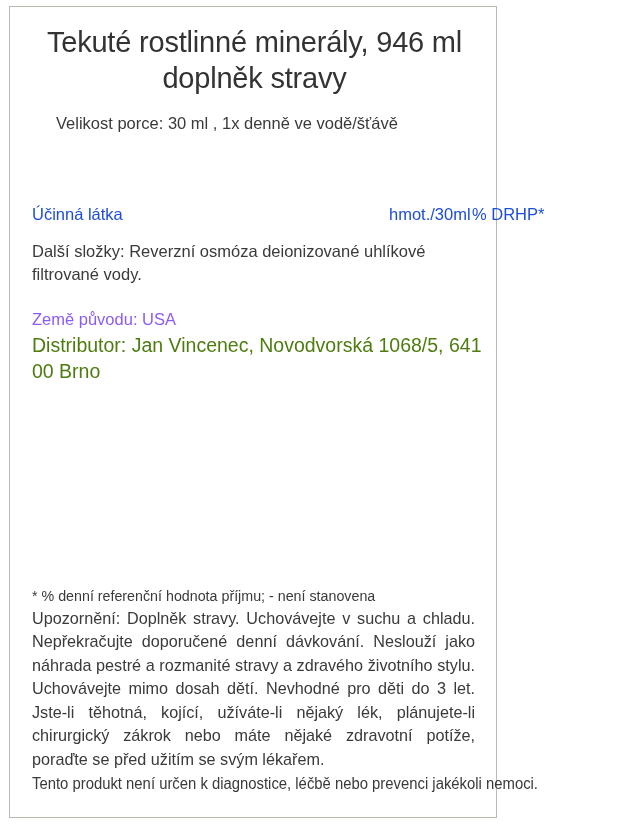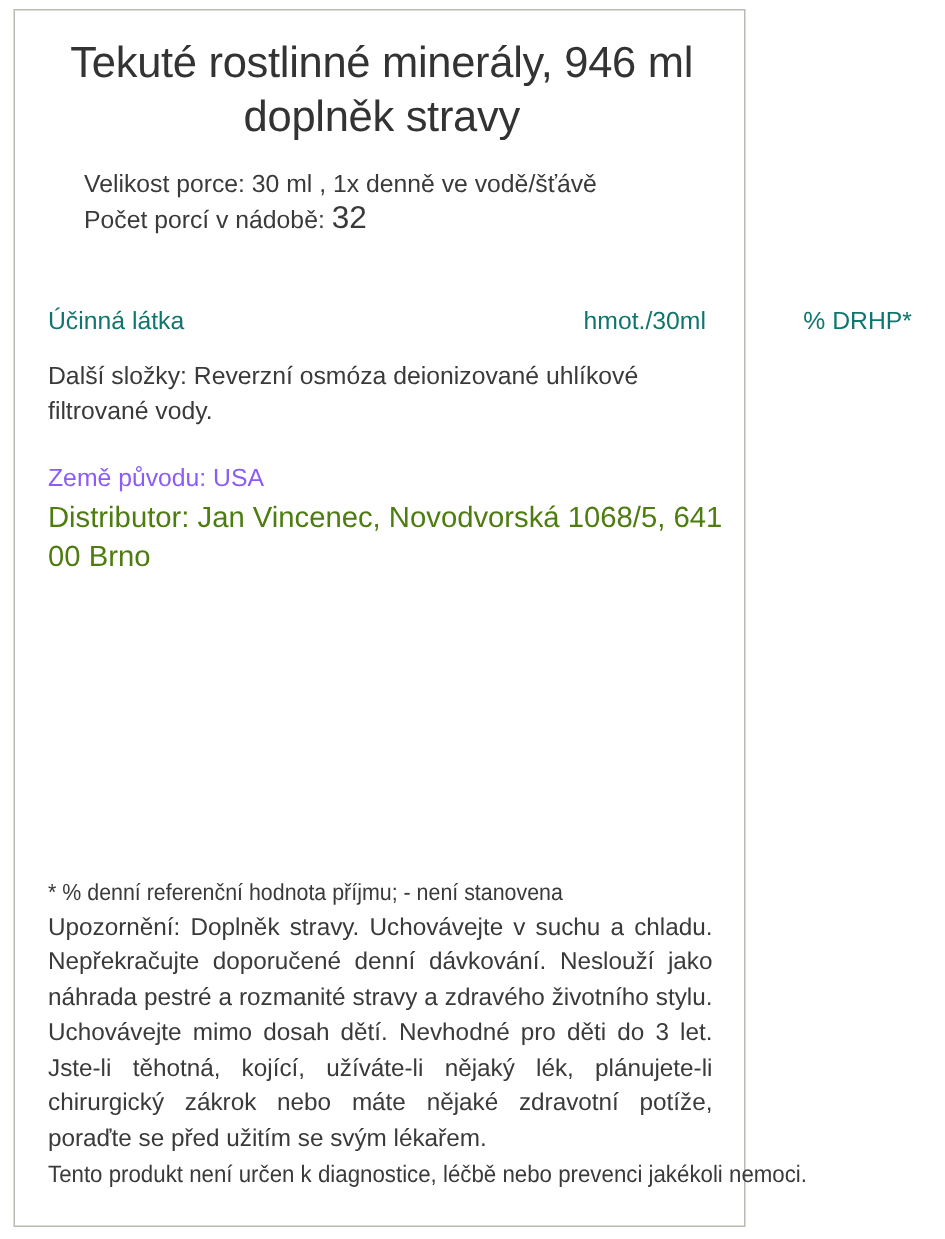--- a/index.html
+++ b/index.html
@@ -88,38 +88,38 @@
   .nutri-table {
     position: relative;
     margin-top: 4px;
     padding-left: 9px;
   }
   .nutri-row {
     position: relative;
     height: 22px;
     font-size: 16.5px;
     line-height: 22px;
-    color: #0f766e;
+    color: #1d4ed8;
   }
   .nutri-name {
     position: absolute;
     left: 0;
     top: 0;
   }
   .nutri-amount {
     position: absolute;
     left: 357px;
     top: 0;
   }
   .nutri-dv {
     position: absolute;
     left: 440px;
     top: 0;
     width: 136px;
-    text-align: right;
+    text-align: left;
   }
   .nutri-dv.right { text-align: right; }
 
   
   .other-block {
     padding-left: 9px;
     margin-top: 15px;
   }
   .other-line {
     font-size: 16.5px;
@@ -184,24 +184,20 @@
   <div class="content">
 
     <h1 class="product-title">
       <span>Tekuté rostlinné minerály, 946 ml</span>
       <span class="line2">doplněk stravy</span>
     </h1>
 
     <div class="info-row">
       <div class="serving-col">
         <div class="serving-line">Velikost porce: 30 ml , 1x denně ve vodě/šťávě</div>
-        <div class="serving-line">
-          <span>Počet porcí v nádobě:</span>
-          <span class="serving-count-value">32</span>
-        </div>
       </div>
     </div>
 
     <div class="nutri-table">
       <div class="nutri-row">
         <span class="nutri-name">Účinná látka</span>
         <span class="nutri-amount">hmot./30ml</span>
         <span class="nutri-dv">% DRHP*</span>
       </div>
     </div>

